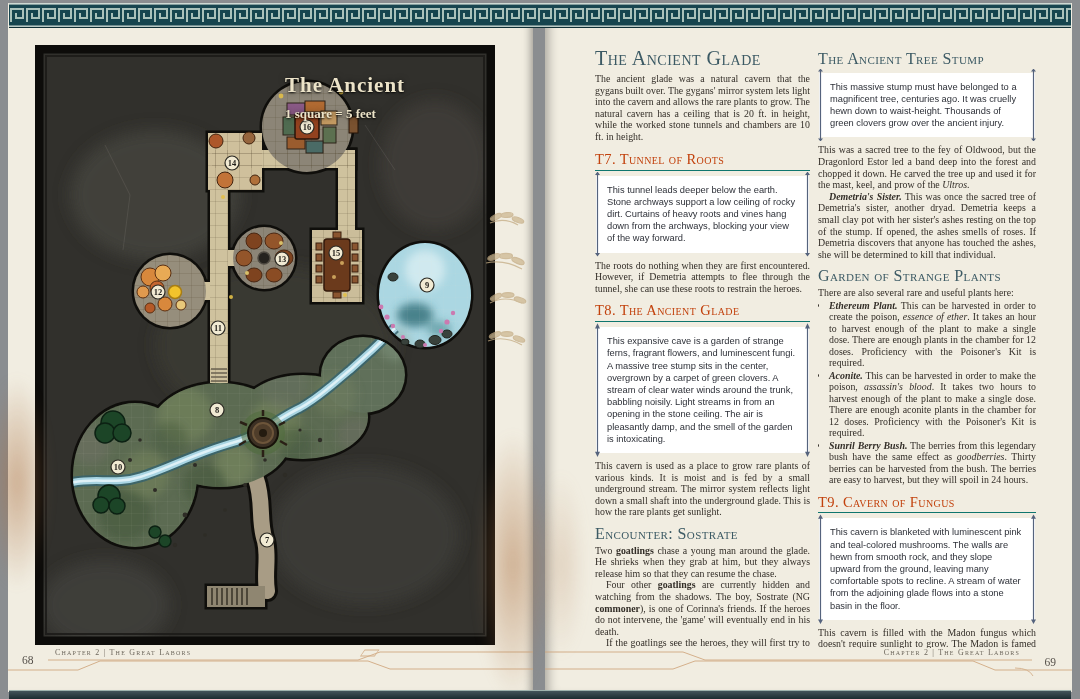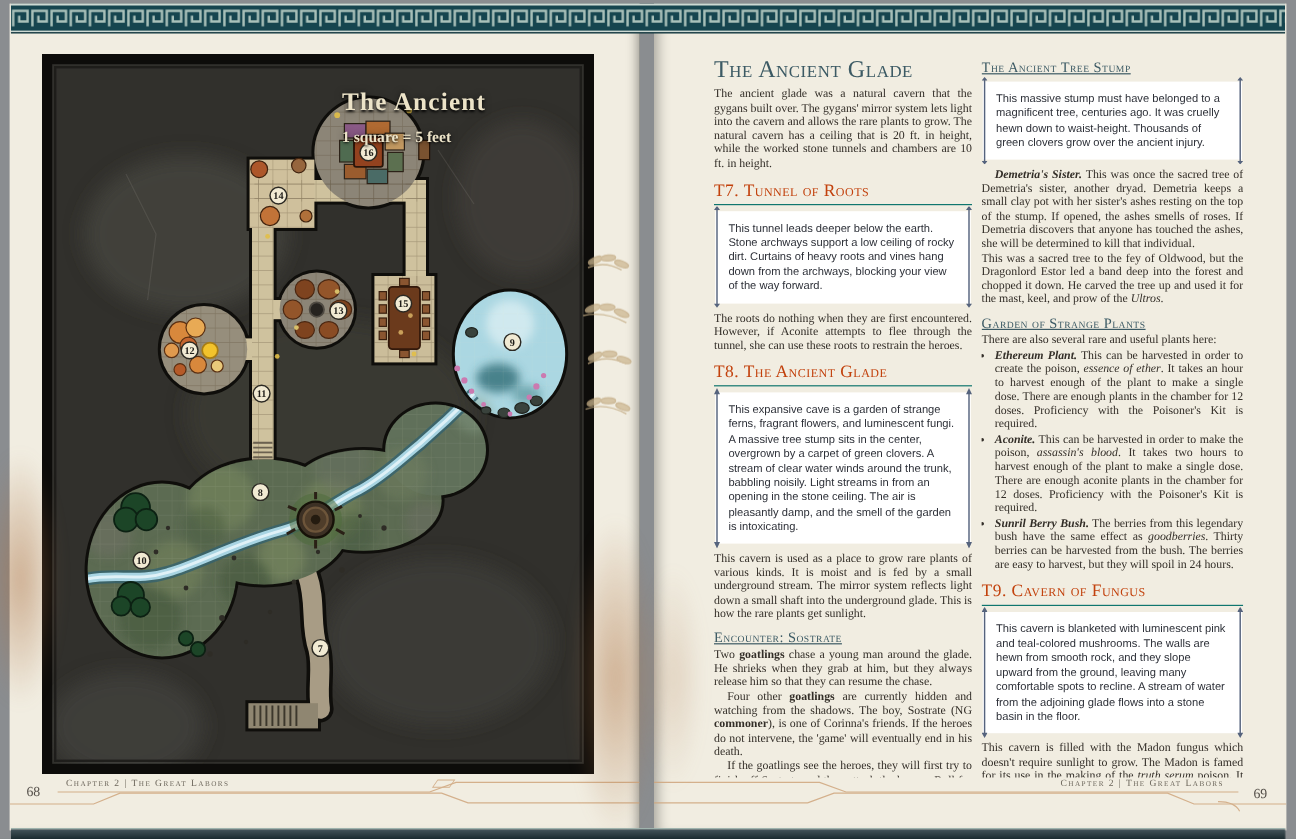--- a/index.html
+++ b/index.html
@@ -27,22 +27,22 @@
   .mt4{font-size:13px;font-weight:bold;}
   
   .cols{position:absolute;left:0;top:45px;width:527px;height:600px;overflow:hidden;}
   .col{position:absolute;top:0;height:600px;overflow:hidden;color:#332e28;}
   .col1{left:50px;width:215px;}
   .col2{left:273px;width:218px;}
   h1.doc{font-size:20px;font-weight:normal;font-variant:small-caps;letter-spacing:.5px;
      color:#3c5a64;margin:0 0 4px 0;line-height:1.05;}
   h2.doc{font-size:14.5px;font-weight:normal;font-variant:small-caps;letter-spacing:.4px;
      color:#c2410c;margin:9px 0 5px 0;padding-bottom:2px;border-bottom:1px solid #0f766e;line-height:1.1;}
-  h3.doc{font-size:12px;font-weight:normal;font-variant:small-caps;letter-spacing:.4px;
-     color:#3c5a64;margin:7px 0 2px 0;line-height:1.1;text-decoration:underline;}
+  h3.doc{font-size:16px;font-weight:normal;font-variant:small-caps;letter-spacing:.4px;
+     color:#3c5a64;margin:7px 0 2px 0;line-height:1.1;}
   p.body{font-size:9.9px;line-height:11.6px;margin:0;text-align:justify;}
   p.ind{text-indent:11px;}
   .sb{font-weight:bold}.si{font-style:italic}.sbi{font-weight:bold;font-style:italic}
   ul.plants{margin:1px 0 0 0;padding-left:11px;}
   ul.plants li{font-size:9.9px;line-height:11.5px;text-align:justify;margin:0 0 1px 0;}
   .readaloud{position:relative;background:#ffffff;margin:5px 1px 7px 1px;padding:8px 11px;}
   .readaloud p{font-family:"Liberation Sans",sans-serif;font-size:9.3px;line-height:12.2px;
      margin:0;color:#2d3038;}
   .ra-line{position:absolute;top:-4px;bottom:-4px;width:5px;background:#55637d;
      clip-path:polygon(50% 0%,100% 4%,62% 4%,62% 96%,100% 96%,50% 100%,0% 96%,38% 96%,38% 4%,0% 4%);}
@@ -395,21 +395,21 @@
       <div class="col col1">
         <h1 class="doc">The Ancient Glade</h1>
         <p class="body"><span>The ancient glade was a natural cavern that the gygans built over. The gygans' mirror system lets light into the cavern and allows the rare plants to grow. The natural cavern has a ceiling that is 20 ft. in height, while the worked stone tunnels and chambers are 10 ft. in height.</span></p>
 
         <h2 class="doc">T7. Tunnel of Roots</h2>
         <div class="readaloud">
           <span class="ra-line ra-left"></span>
           <span class="ra-line ra-right"></span>
           <p>This tunnel leads deeper below the earth. Stone archways support a low ceiling of rocky dirt. Curtains of heavy roots and vines hang down from the archways, blocking your view of the way forward.</p>
         </div>
-        <p class="body"><span>The roots do nothing when they are first encountered. However, if Aconite attempts to flee through the tunnel, she can use these roots to restrain the heroes.</span></p>
+        <p class="body"><span>The roots do nothing when they are first encountered. However, if Demetria attempts to flee through the tunnel, she can use these roots to restrain the heroes.</span></p>
 
         <h2 class="doc">T8. The Ancient Glade</h2>
         <div class="readaloud">
           <span class="ra-line ra-left"></span>
           <span class="ra-line ra-right"></span>
           <p>This expansive cave is a garden of strange ferns, fragrant flowers, and luminescent fungi. A massive tree stump sits in the center, overgrown by a carpet of green clovers. A stream of clear water winds around the trunk, babbling noisily. Light streams in from an opening in the stone ceiling. The air is pleasantly damp, and the smell of the garden is intoxicating.</p>
         </div>
         <p class="body"><span>This cavern is used as a place to grow rare plants of various kinds. It is moist and is fed by a small underground stream. The mirror system reflects light down a small shaft into the underground glade. This is how the rare plants get sunlight.</span></p>
 
         <h3 class="doc">Encounter: Sostrate</h3>
@@ -418,22 +418,22 @@
         <p class="body ind"><span>If the goatlings see the heroes, they will first try to finish off Sostrate and then attack the heroes. Roll for initiative and make the intent of the goatlings clear. Any goatling who is damaged before his first round will shift his target to the heroes. If Herkus is on a hero's shoulder, he will throw a nut and draw the ire of one of the goatlings. If Corinna is present, she will rush forward to save Sostrate. The four goatlings hidden in shadows will attack anyone who moves in to save Sostrate.</span></p>
       </div>
 
       <div class="col col2">
         <h3 class="doc" style="margin-top:2px;">The Ancient Tree Stump</h3>
         <div class="readaloud">
           <span class="ra-line ra-left"></span>
           <span class="ra-line ra-right"></span>
           <p>This massive stump must have belonged to a magnificent tree, centuries ago. It was cruelly hewn down to waist-height. Thousands of green clovers grow over the ancient injury.</p>
         </div>
+        <p class="body"><span>This was a sacred tree to the fey of Oldwood, but the Dragonlord Estor led a band deep into the forest and chopped it down. He carved the tree up and used it for the mast, keel, and prow of the </span><span class="si">Ultros</span><span>.</span></p>
         <p class="body ind"><span class="sbi">Demetria's Sister.</span><span> This was once the sacred tree of Demetria's sister, another dryad. Demetria keeps a small clay pot with her sister's ashes resting on the top of the stump. If opened, the ashes smells of roses. If Demetria discovers that anyone has touched the ashes, she will be determined to kill that individual.</span></p>
-        <p class="body"><span>This was a sacred tree to the fey of Oldwood, but the Dragonlord Estor led a band deep into the forest and chopped it down. He carved the tree up and used it for the mast, keel, and prow of the </span><span class="si">Ultros</span><span>.</span></p>
 
         <h3 class="doc">Garden of Strange Plants</h3>
         <p class="body"><span>There are also several rare and useful plants here:</span></p>
         <ul class="plants">
           <li><span class="sbi">Ethereum Plant.</span><span> This can be harvested in order to create the poison, </span><span class="si">essence of ether</span><span>. It takes an hour to harvest enough of the plant to make a single dose. There are enough plants in the chamber for 12 doses. Proficiency with the Poisoner's Kit is required.</span></li>
           <li><span class="sbi">Aconite.</span><span> This can be harvested in order to make the poison, </span><span class="si">assassin's blood</span><span>. It takes two hours to harvest enough of the plant to make a single dose. There are enough aconite plants in the chamber for 12 doses. Proficiency with the Poisoner's Kit is required.</span></li>
           <li><span class="sbi">Sunril Berry Bush.</span><span> The berries from this legendary bush have the same effect as </span><span class="si">goodberries</span><span>. Thirty berries can be harvested from the bush. The berries are easy to harvest, but they will spoil in 24 hours.</span></li>
         </ul>
 
         <h2 class="doc">T9. Cavern of Fungus</h2>

